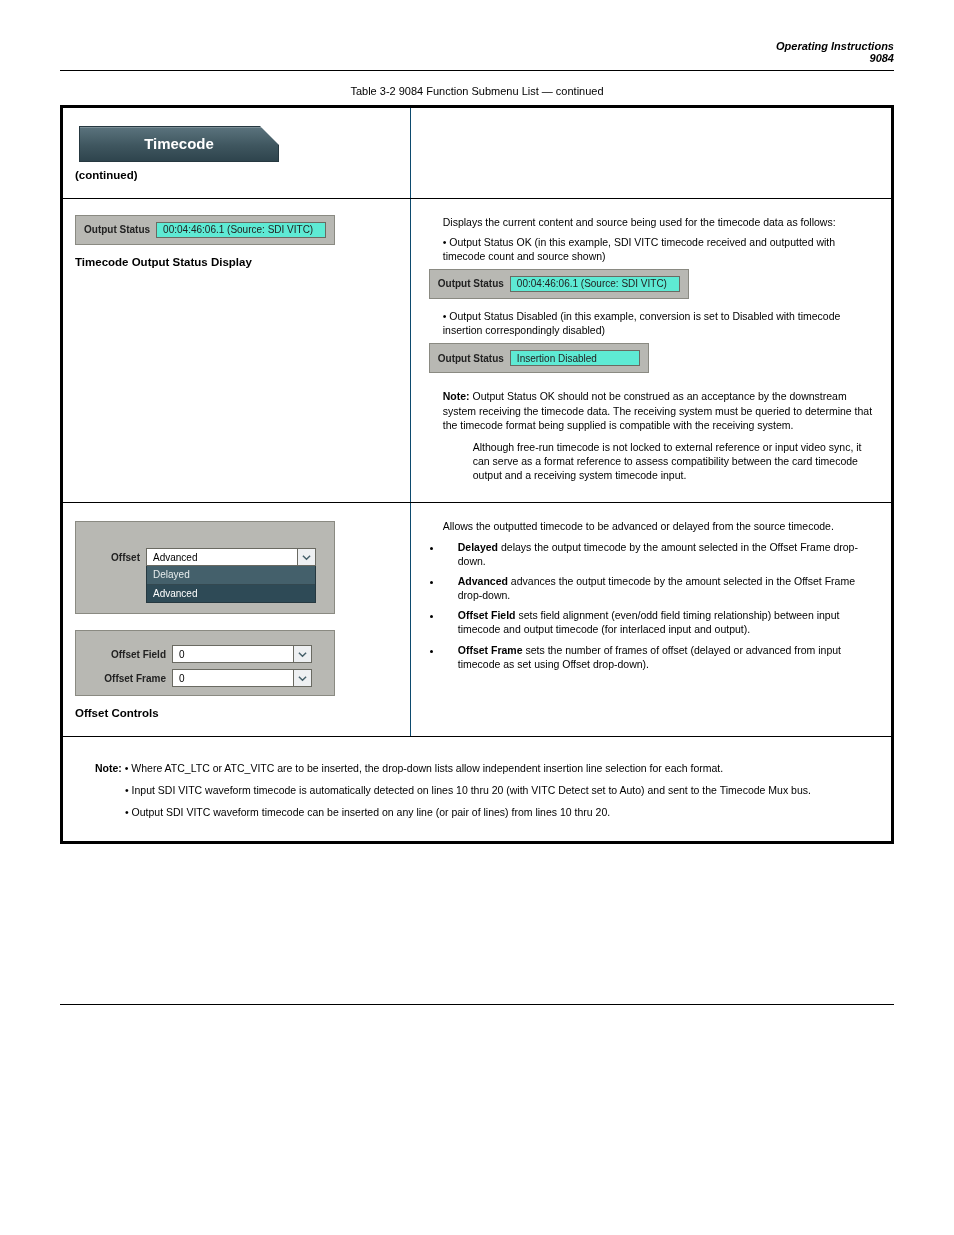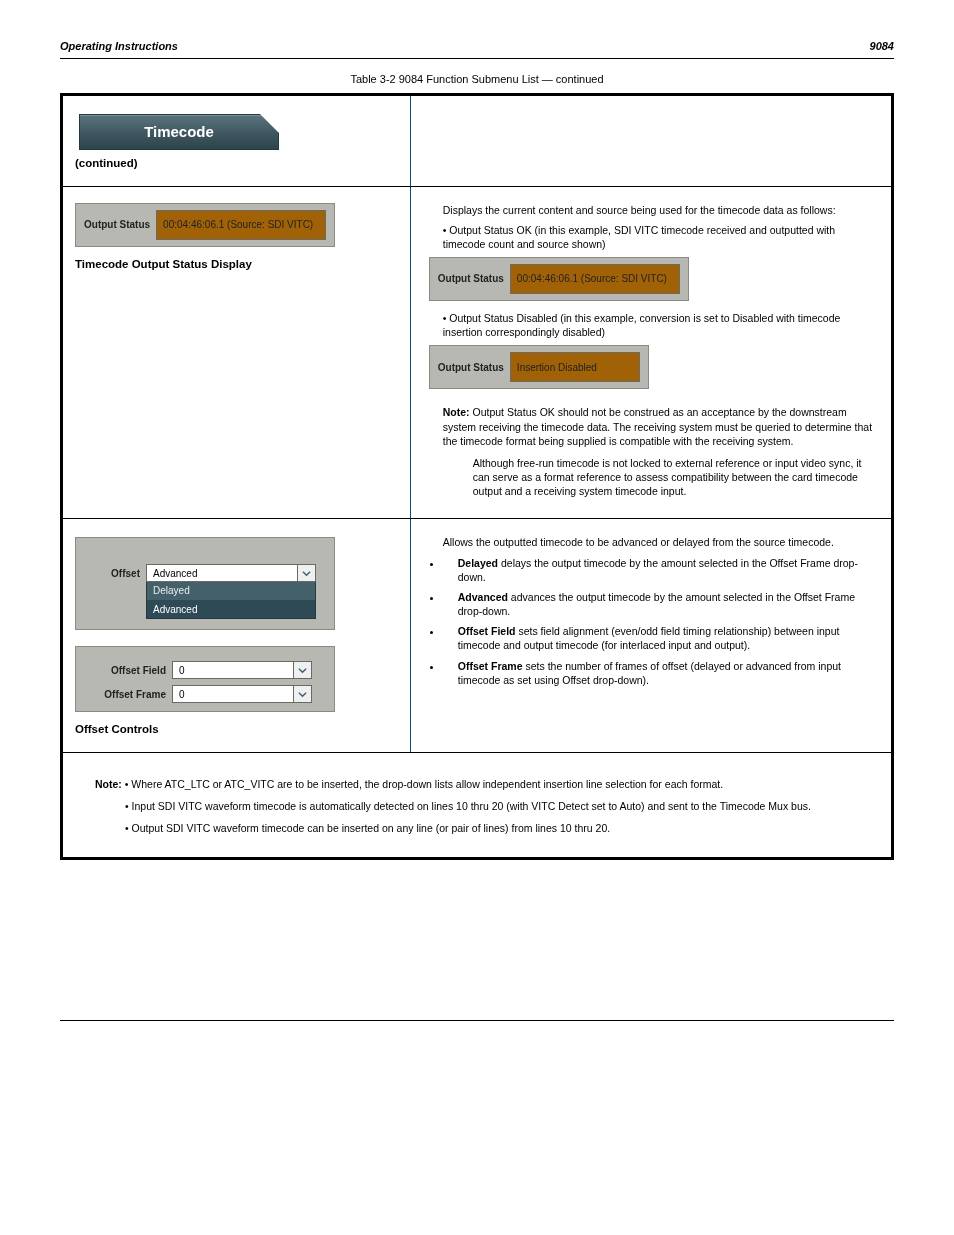--- a/index.html
+++ b/index.html
@@ -13,20 +13,21 @@
   .page { padding: 40px 60px 40px 60px; }
   .top-hdr {
     display: flex;
     justify-content: space-between;
     align-items: flex-end;
     font-size: 11px;
     font-weight: bold;
     font-style: italic;
     color: #000;
     padding-bottom: 6px;
+    flex-direction: column;
   }
   .top-rule {
     border-bottom: 1px solid #000;
     margin-bottom: 14px;
   }
   .table-caption {
     text-align: center;
     font-size: 11px;
     font-weight: normal;
     margin-bottom: 8px;
@@ -79,27 +80,27 @@
     align-items: center;
     gap: 6px;
     width: fit-content;
     margin: 6px 0;
   }
   .ui-panel .lbl {
     font-size: 10px; font-weight: bold; color: #222;
     white-space: nowrap;
   }
   .ui-field {
-    background: #a16207;
+    background: #5eead4;
     border: 1px solid #6a6a62;
     padding: 2px 6px;
     font-size: 10px;
     color: #222;
     min-width: 170px;
-    height: 30px;
+    height: 16px;
     display: flex; align-items: center;
   }
   
   .offset-block {
     background: #b8b8b3;
     border: 1px solid #8a8a82;
     padding: 10px 10px 10px 10px;
     width: 260px;
     margin: 8px 0;
   }

